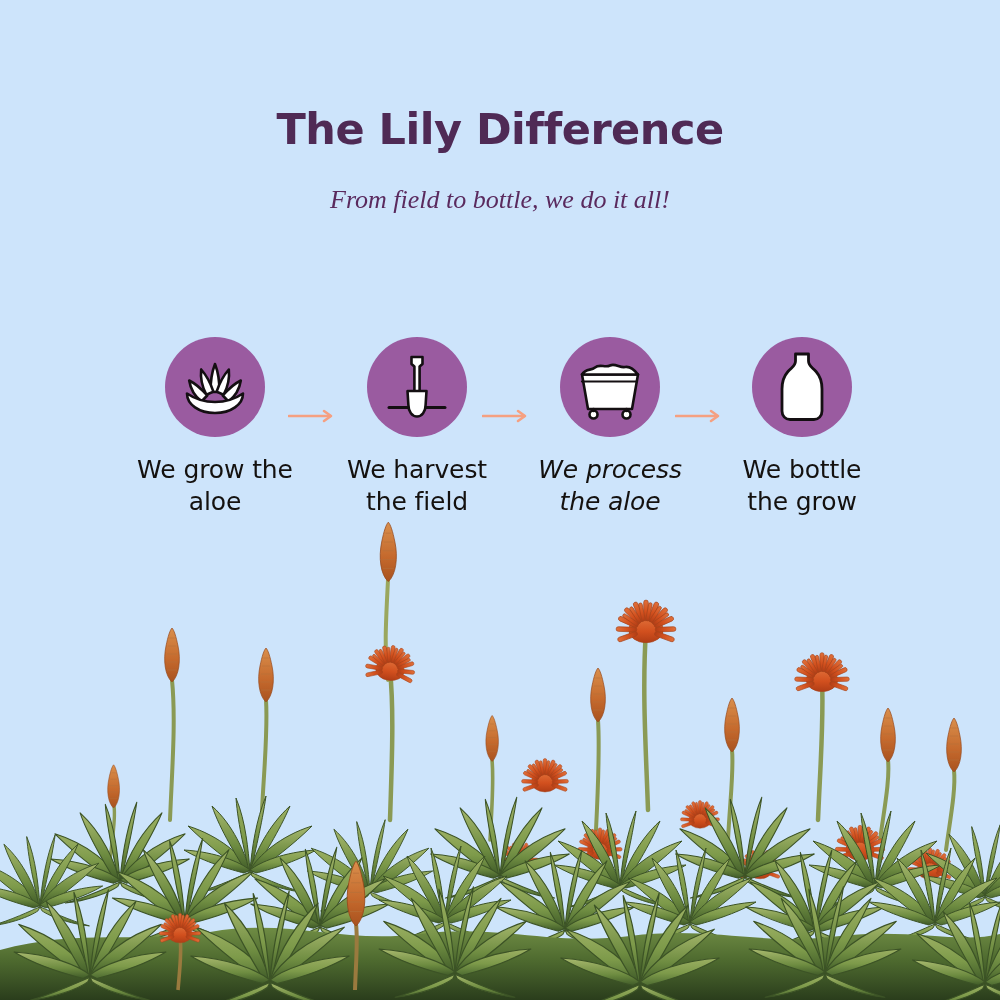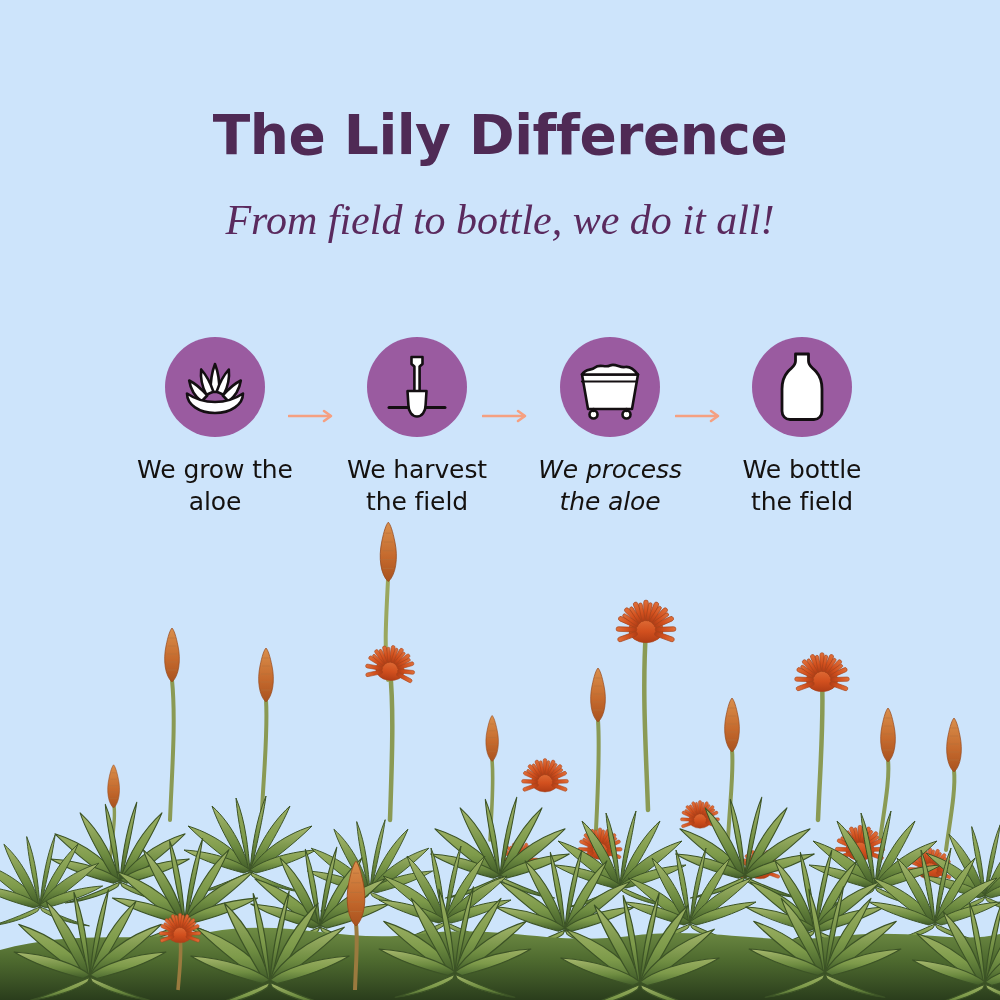--- a/index.html
+++ b/index.html
@@ -26,30 +26,30 @@
   .heading-block {
     position: absolute;
     top: 108px;
     left: 0;
     width: 1000px;
     text-align: center;
   }
   .title {
     font-family: "DejaVu Sans", sans-serif;
     font-weight: bold;
-    font-size: 55px;
+    font-size: 43px;
     letter-spacing: -0.5px;
     color: #4f2a55;
     line-height: 1.0;
     margin: 0;
   }
   .subtitle {
     font-family: "Liberation Serif", "DejaVu Serif", serif;
     font-style: italic;
-    font-size: 42px;
+    font-size: 26px;
     color: #5a2a5e;
     line-height: 1.0;
     margin: 0;
     padding-top: 36px;
   }
 
   
   .steps {
     position: absolute;
     top: 330px;
@@ -182,21 +182,21 @@
 
     <div class="step step-4">
       <div class="circle">
         <svg viewBox="0 0 100 100">
           <g stroke="#140f12" stroke-width="2.8" stroke-linejoin="round" stroke-linecap="round">
             <path d="M43.5 17 L56.5 17 L56.5 24 C56.5 29 60 30 64 34.5 C68.5 39.5 70 45 70 52 L70 74 C70 79 66.5 82.5 62 82.5 L38 82.5 C33.5 82.5 30 79 30 74 L30 52 C30 45 31.5 39.5 36 34.5 C40 30 43.5 29 43.5 24 Z" fill="#ffffff"></path>
           </g>
         </svg>
       </div>
       <div class="step-label">We bottle
-the field</div>
+the grow</div>
     </div>
 
     <div class="arrow arrow-1">
       <svg viewBox="0 0 48 14">
         <g stroke="#f5a081" stroke-width="2.6" fill="none" stroke-linecap="round" stroke-linejoin="round">
           <line x1="1" y1="7" x2="42" y2="7"></line>
           <polyline points="36,2 43,7 36,12"></polyline>
         </g>
       </svg>
     </div>

